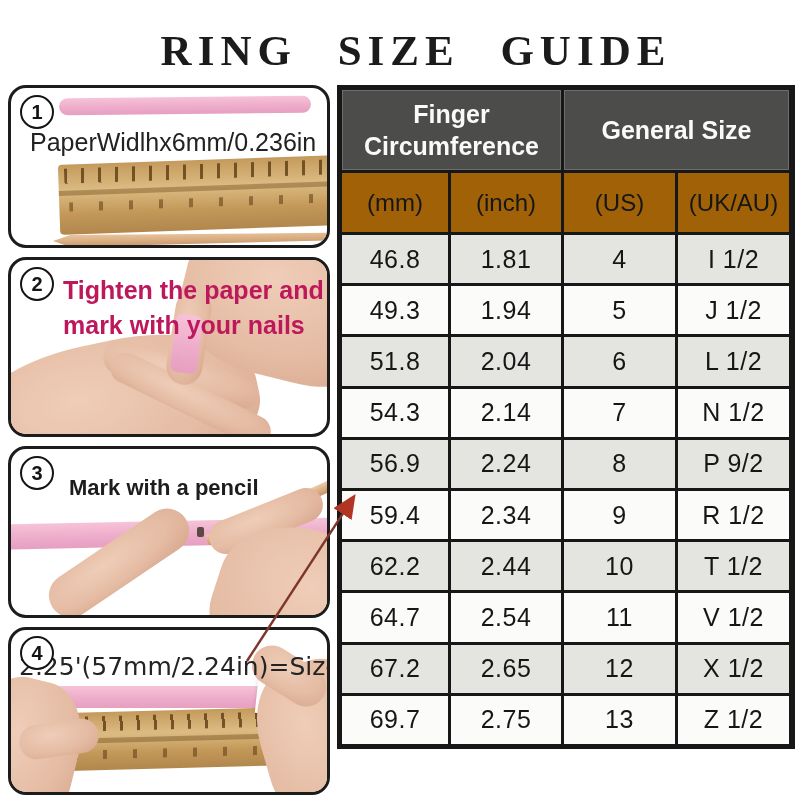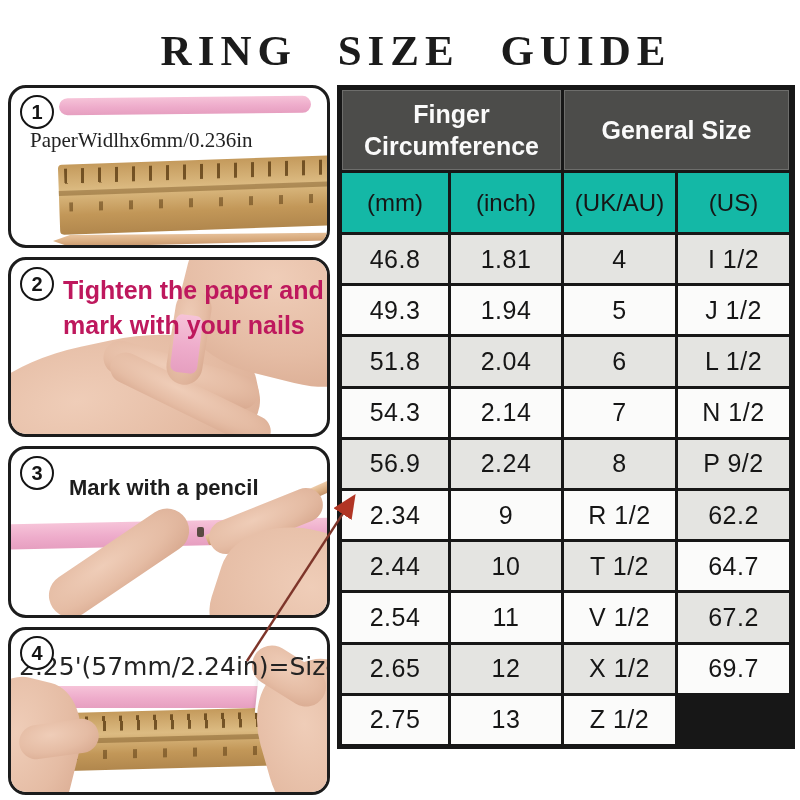--- a/index.html
+++ b/index.html
@@ -21,21 +21,21 @@
   .step1{top:85px;height:163px;}
   .step2{top:257px;height:180px;}
   .step3{top:446px;height:172px;}
   .step4{top:627px;height:168px;}
   .badge{
     position:absolute;left:9px;top:7px;width:30px;height:30px;border:2.5px solid #141414;
     border-radius:50%;display:flex;align-items:center;justify-content:center;
     font-size:20px;font-weight:600;color:#141414;background:#fff;z-index:6;
   }
   .cap{position:absolute;color:#222;z-index:5;}
-  .cap1{left:19px;top:40px;font-family:Liberation Serif, serif;font-size:21px;}
+  .cap1{left:19px;top:40px;font-family:Liberation Sans, sans-serif;font-size:25px;}
   .cap2{left:52px;top:13px;font-size:25px;font-weight:700;line-height:1.4;color:#be185d;}
   .cap3{left:58px;top:26px;font-size:22px;font-weight:700;color:#1d1d1d;}
   .cap4{left:8px;top:22px;font-family:"DejaVu Sans",sans-serif;font-size:25px;white-space:nowrap;color:#232323;}
   
   .pinkstrip{background:linear-gradient(180deg,#f6c3d8 0%,#eeaccb 55%,#e69fc0 100%);border-radius:9px;position:absolute;}
   .strip1{left:48px;top:9px;width:252px;height:17px;transform:rotate(-.6deg);}
   .ruler{position:absolute;background:linear-gradient(180deg,#c49a5c 0%,#dcbb82 38%,#c29758 72%,#b1874d 100%);border-radius:4px;}
   .ruler1{left:48px;top:72px;width:280px;height:70px;transform:rotate(-2deg);}
   .ticks-a{position:absolute;left:6px;right:6px;top:4px;height:15px;
     background:repeating-linear-gradient(90deg,rgba(92,60,18,.8) 0 3px,transparent 3px 17px);}
@@ -71,21 +71,21 @@
   .s4-finger-r{left:238px;top:26px;width:80px;height:40px;border-radius:20px;transform:rotate(32deg);z-index:3;}
   
   .sizetable{
     position:absolute;left:337px;top:85px;width:458px;height:664px;background:#171717;
     display:grid;grid-template-columns:106px 110px 111px 111px;
     grid-template-rows:80px 59px repeat(10,1fr);gap:3px;padding:5px;box-sizing:border-box;
   }
   .cell{display:flex;align-items:center;justify-content:center;text-align:center;}
   .hgroup{grid-column:span 2;background:#4c4c4a;border:1px solid #6d6d6b;color:#fafafa;
     font-weight:700;font-size:25px;line-height:1.3;}
-  .sub{background:#14b8a6;color:#161616;font-size:24px;}
+  .sub{background:#a16207;color:#161616;font-size:24px;}
   .data{font-size:25px;color:#161616;letter-spacing:.5px;}
   .g{background:#e4e4e1;}
   .w{background:#fbfbfa;}
   
   .overlay{position:absolute;left:0;top:0;z-index:50;pointer-events:none;}
 </style>
 </head>
 <body>
 
 <h1 class="title">RING SIZE GUIDE</h1>
@@ -150,22 +150,22 @@
   <div class="skin s4-hand-r"></div>
   <div class="skin s4-finger-r"></div>
 </section>
 
 <div class="sizetable">
   <div class="cell hgroup">Finger Circumference</div>
   <div class="cell hgroup">General Size</div>
 
   <div class="cell sub">(mm)</div>
   <div class="cell sub">(inch)</div>
+  <div class="cell sub">(US)</div>
   <div class="cell sub">(UK/AU)</div>
-  <div class="cell sub">(US)</div>
 
   <div class="cell data g">46.8</div>
   <div class="cell data g">1.81</div>
   <div class="cell data g">4</div>
   <div class="cell data g">I 1/2</div>
 
   <div class="cell data w">49.3</div>
   <div class="cell data w">1.94</div>
   <div class="cell data w">5</div>
   <div class="cell data w">J 1/2</div>
@@ -178,20 +178,21 @@
   <div class="cell data w">54.3</div>
   <div class="cell data w">2.14</div>
   <div class="cell data w">7</div>
   <div class="cell data w">N 1/2</div>
 
   <div class="cell data g">56.9</div>
   <div class="cell data g">2.24</div>
   <div class="cell data g">8</div>
   <div class="cell data g">P 9/2</div>
 
+  <div class="cell data w">59.4</div>
   <div class="cell data w">2.34</div>
   <div class="cell data w">9</div>
   <div class="cell data w">R 1/2</div>
 
   <div class="cell data g">62.2</div>
   <div class="cell data g">2.44</div>
   <div class="cell data g">10</div>
   <div class="cell data g">T 1/2</div>
 
   <div class="cell data w">64.7</div>

